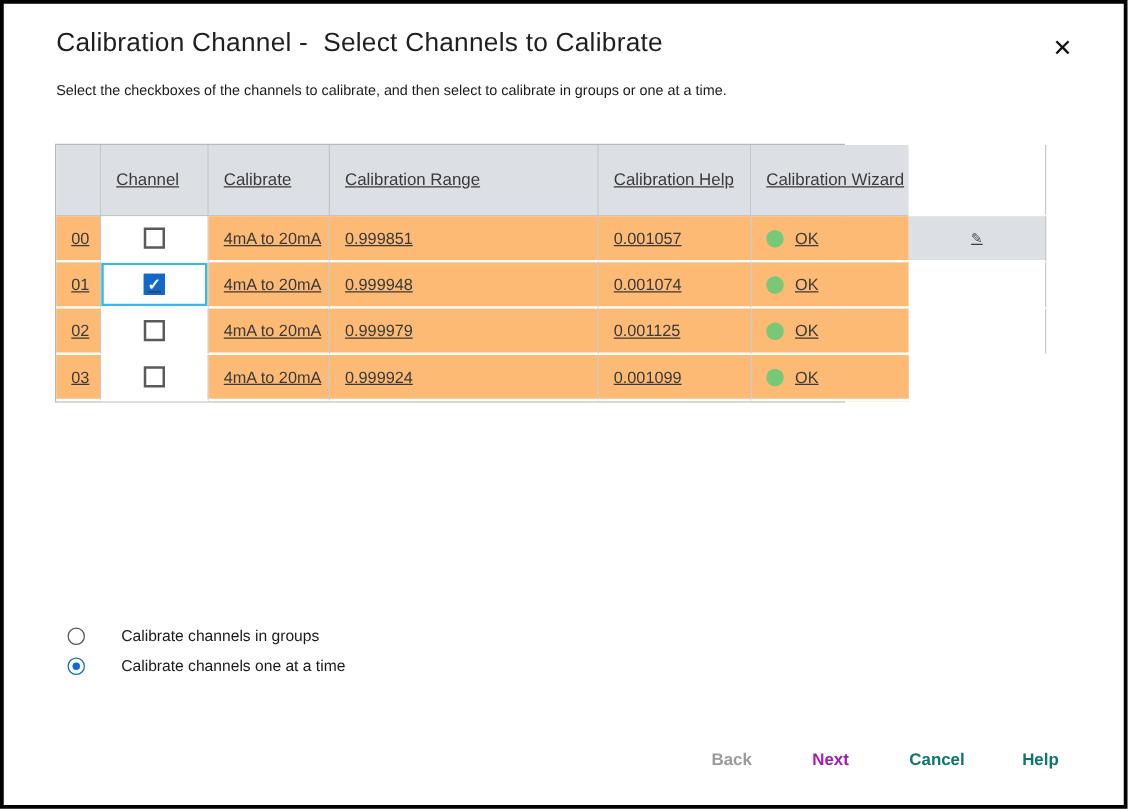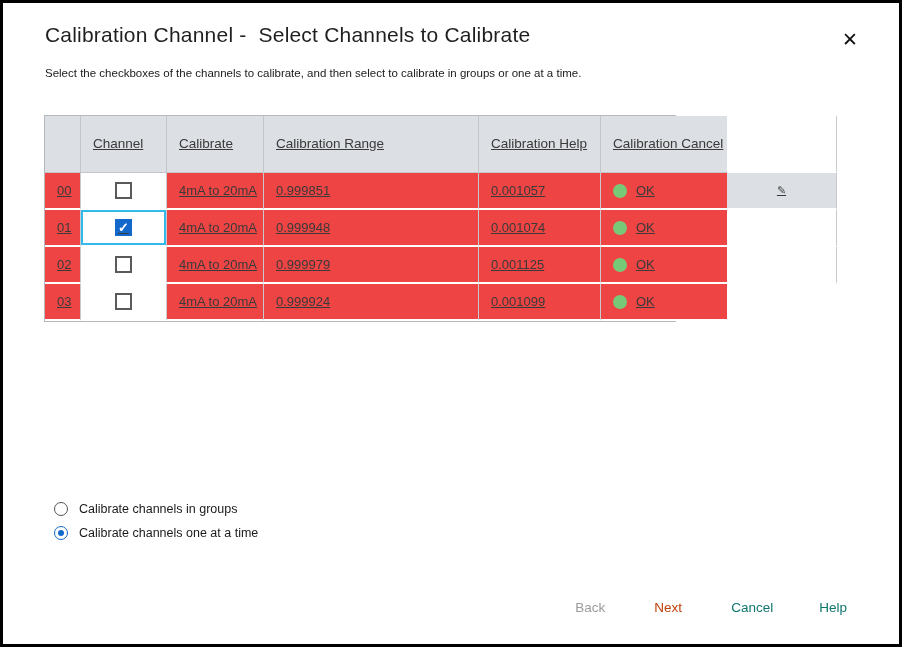--- a/index.html
+++ b/index.html
@@ -30,21 +30,21 @@
     border: 1px solid #b5b8bc;
     font-size: 13.5px; color: #3a3a3a; text-decoration: underline;
   }
   .th {
     background: #dcdfe3; display: flex; align-items: center;
     padding-left: 12px; border-right: 1px solid #c2c5c9; border-bottom: 1px solid #c2c5c9;
     line-height: 1.3;
   }
   .th.last, .td.last { border-right: none; }
   .td {
-    background: #ef4444; display: flex; align-items: center;
+    background: #fdba74; display: flex; align-items: center;
     padding-left: 12px; border-right: 1px solid #c6c9cd; border-bottom: 2px solid #fff;
     font-size: 13px;
   }
   .td.rowhdr { background: #fff; padding-left: 0; justify-content: center; }
   .td.rowhdr.selrow { background: #dcdfe3; }
   .marker { font-size: 11px; color: #4a4a4a; }
   .td.cal-cell { background: #fff; justify-content: center; padding-left: 0; }
   .td.cal-cell.focused { box-shadow: inset 0 0 0 2px #35b9e9; }
   .checkbox {
     width: 17px; height: 17px; border: 2px solid #5a5a5a; background: #fff;
@@ -52,62 +52,62 @@
   }
   .checkbox .check-glyph { display: none; }
   .checkbox.checked { background: #1368ca; border-color: #1368ca; }
   .checkbox.checked .check-glyph { display: block; color: #fff; font-size: 13px; font-weight: bold; line-height: 1; }
   .status-dot {
     width: 14px; height: 14px; border-radius: 50%; background: #77c877;
     margin-right: 9px; flex: 0 0 auto;
   }
   
   .options { position: absolute; left: 51px; top: 494px; }
-  .radio-row { display: flex; align-items: center; height: 24px; cursor: pointer; }
+  .radio-row { display: flex; align-items: center; height: 24px; cursor: pointer; gap: 18px; }
   .radio {
     width: 14px; height: 14px; border-radius: 50%; border: 1.5px solid #555;
     margin-right: 11px; background: #fff; position: relative; flex: 0 0 auto;
   }
   .radio.selected { border-color: #1368ca; }
   .radio.selected::after {
     content: ""; position: absolute; left: 2.5px; top: 2.5px;
     width: 6px; height: 6px; border-radius: 50%; background: #1368ca;
   }
   .radio-label { font-size: 12.5px; color: #1a1a1a; }
   
   .footer {
     position: absolute; right: 36px; bottom: 18px;
     display: flex; align-items: center; gap: 14px;
   }
   .footer button {
     border: none; background: none; font-family: "Liberation Sans", sans-serif;
-    font-size: 13.5px; font-weight: normal; cursor: pointer;
+    font-size: 13.5px; font-weight: bold; cursor: pointer;
     height: 38px; padding: 0 16px;
   }
   .btn-back { color: #9b9b9b; }
-  .btn-next { background: #dbe9f6; color: #c2410c; width: 66px; }
+  .btn-next { background: #dbe9f6; color: #a21caf; width: 66px; }
   .btn-cancel, .btn-help { color: #0f766e; }
 </style>
 </head>
 <body>
 
 <div class="frame">
 
   <div class="title">Calibration Channel -  Select Channels to Calibrate</div>
   <button class="close-btn">✕</button>
   <div class="subtitle">Select the checkboxes of the channels to calibrate, and then select to calibrate in groups or one at a time.</div>
 
   <div class="grid">
 
     <div class="th"></div>
     <div class="th">Channel</div>
     <div class="th">Calibrate</div>
     <div class="th">Calibration Range</div>
     <div class="th">Calibration Help</div>
-    <div class="th last">Calibration Cancel</div>
+    <div class="th last">Calibration Wizard</div>
 
     <div class="td rowhdr">
         <span class="marker"></span>
       </div>
     <div class="td">00</div>
     <div class="td cal-cell">
       <span class="checkbox"></span>
     </div>
     <div class="td">4mA to 20mA</div>
     <div class="td">0.999851</div>

